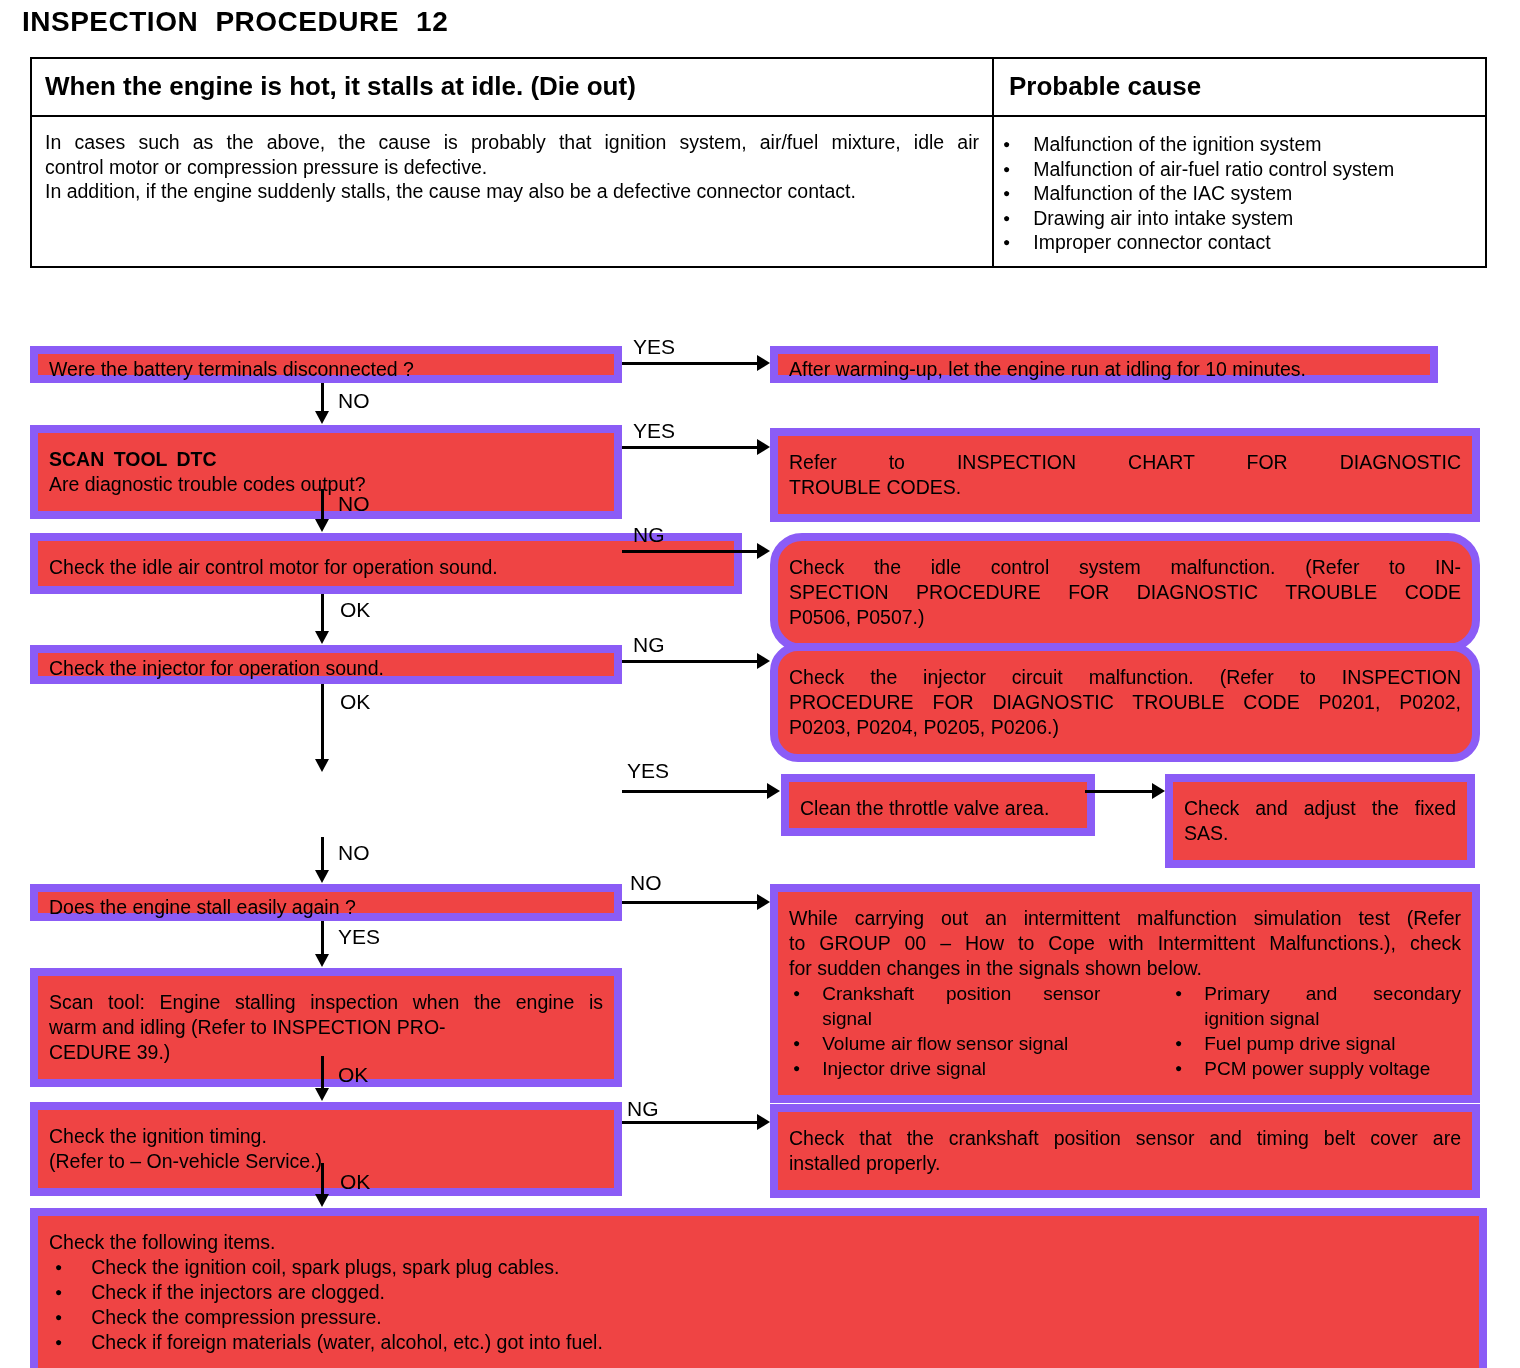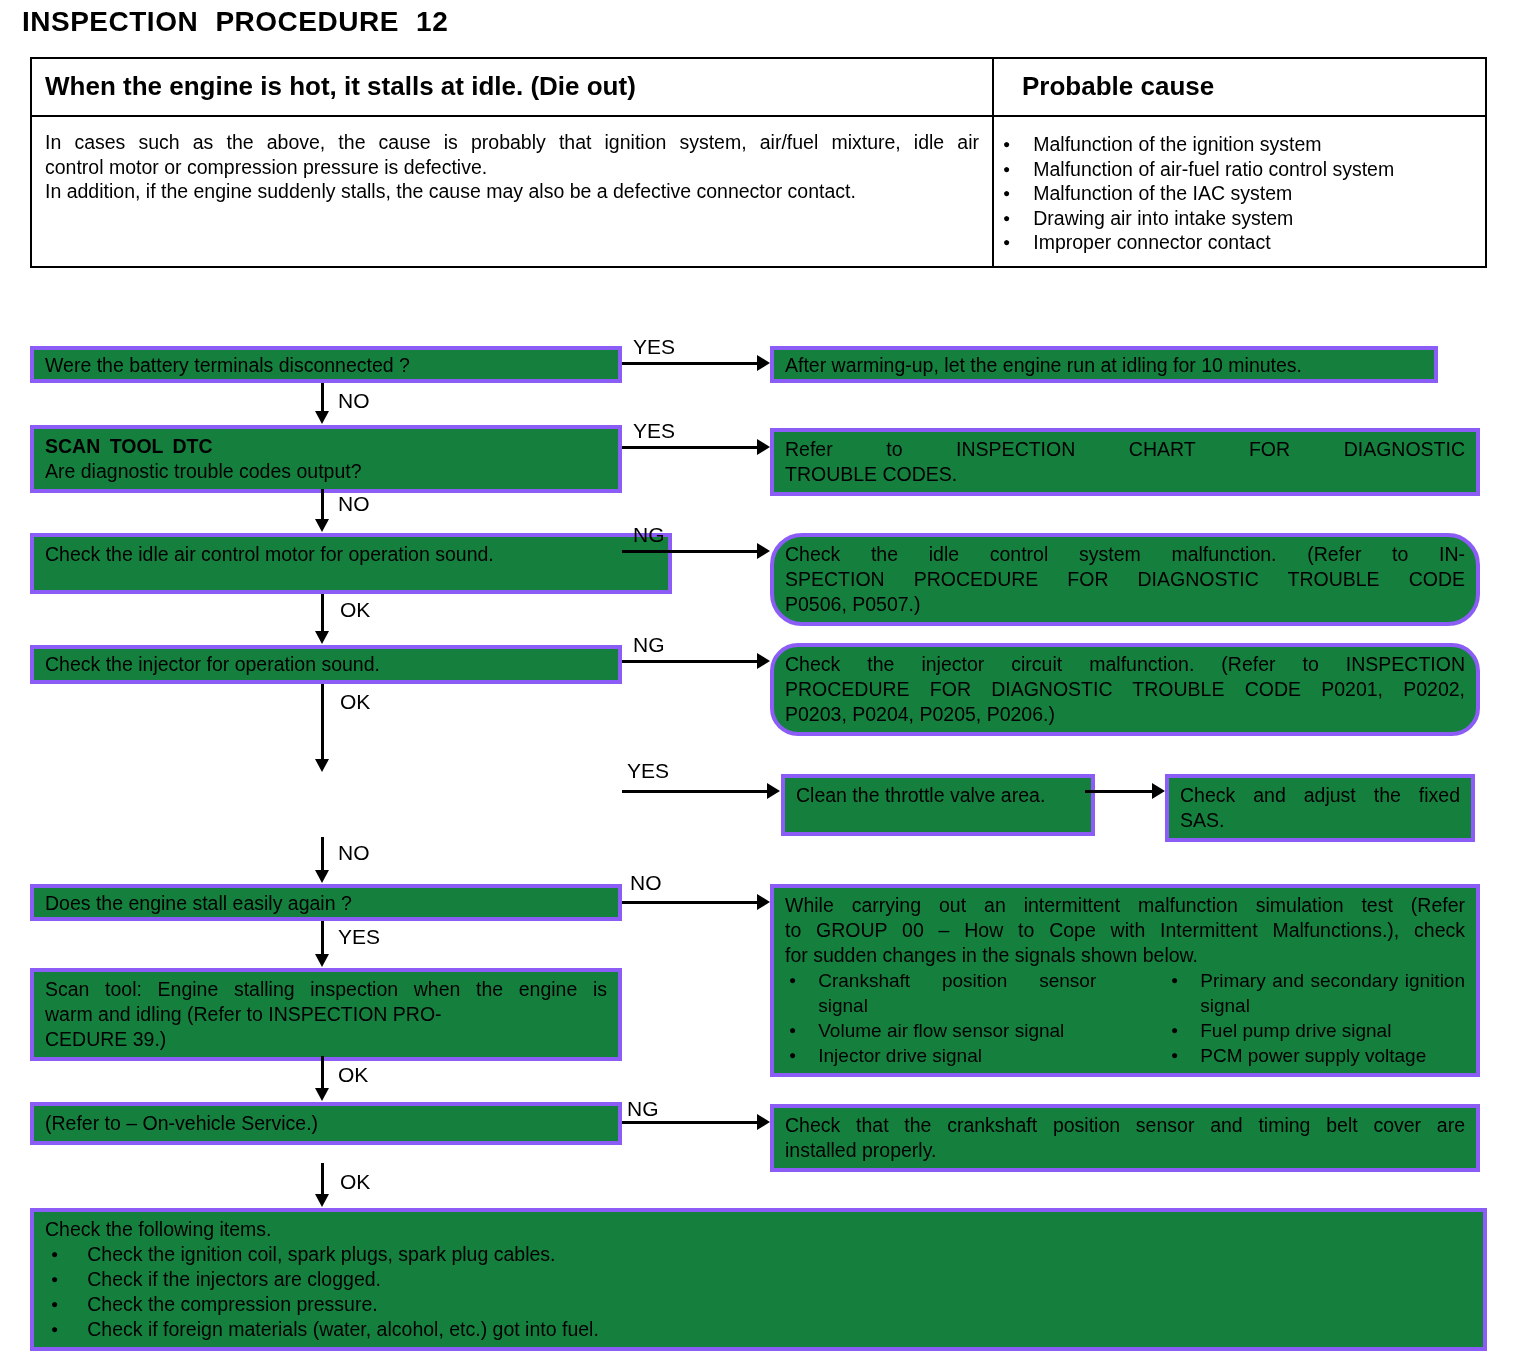--- a/index.html
+++ b/index.html
@@ -9,27 +9,27 @@
   .title{position:absolute;left:22px;top:6px;font-size:28px;font-weight:bold;
          word-spacing:9px;letter-spacing:0.5px;}
 
   
   .ctable{position:absolute;left:30px;top:57px;width:1457px;height:211px;
           border:2px solid #000;box-sizing:border-box;}
   .ctable .vdiv{position:absolute;left:960px;top:0;bottom:0;width:2px;background:#000;}
   .ctable .hdiv{position:absolute;left:0;right:0;top:56px;height:2px;background:#000;}
   .cell{position:absolute;box-sizing:border-box;}
   .cell.hl{left:0;top:0;width:960px;height:56px;padding:12px 0 0 13px;font-size:26px;font-weight:bold;}
-  .cell.hr{left:962px;top:0;right:0;height:56px;padding:12px 0 0 28px;font-size:26px;font-weight:bold;}
+  .cell.hr{left:962px;top:0;right:0;height:56px;padding:12px 0 0 15px;font-size:26px;font-weight:bold;}
   .cell.bl{left:0;top:58px;width:960px;padding:13px 13px 0 13px;font-size:19.5px;line-height:24.5px;}
   .cell.br{left:962px;top:58px;right:0;padding:15px 6px 0 9px;font-size:19.5px;line-height:24.5px;}
 
   
-  .fbox{position:absolute;border:4px solid #8b5cf6;box-sizing:border-box;background:#15803d;
-        padding:5px 11px;font-size:19.5px;line-height:25px;}
+  .fbox{position:absolute;border:8px solid #8b5cf6;box-sizing:border-box;background:#ef4444;
+        padding:14px 11px;font-size:19.5px;line-height:25px;}
   .ln{text-align:justify;}
   .jlast{text-align-last:justify;}
   .bold{font-weight:bold;word-spacing:4px;}
   .tight{padding-top:3px;}
 
   
   .vline{position:absolute;width:3px;background:#000;}
   .vline.ah::after{content:"";position:absolute;left:-6px;bottom:-12px;width:0;height:0;
         border-left:7.5px solid transparent;border-right:7.5px solid transparent;border-top:13px solid #000;}
   .hline{position:absolute;height:3px;background:#000;}
@@ -109,21 +109,21 @@
   </div>
   <div class="hline ah" style="left:622px;top:446px;width:135px;"></div>
   <div class="flabel" style="left:633px;top:420px;">YES</div>
   <div class="fbox" style="left:770px;top:428px;width:710px;">
     <div class="ln jlast">Refer to INSPECTION CHART FOR DIAGNOSTIC</div>
     <div class="ln">TROUBLE CODES.</div>
   </div>
   <div class="vline ah" style="left:321px;top:489px;height:31px;"></div>
   <div class="flabel" style="left:338px;top:493px;">NO</div>
 
-  <div class="fbox" style="left:30px;top:533px;width:642px;height:61px;">
+  <div class="fbox" style="left:30px;top:533px;width:712px;height:61px;">
     <div class="ln">Check the idle air control motor for operation sound.</div>
   </div>
   <div class="hline ah" style="left:622px;top:550px;width:135px;"></div>
   <div class="flabel" style="left:633px;top:524px;">NG</div>
   <div class="fbox" style="left:770px;top:533px;width:710px;border-radius:32px;">
     <div class="ln jlast">Check the idle control system malfunction. (Refer to IN-</div>
     <div class="ln jlast">SPECTION PROCEDURE FOR DIAGNOSTIC TROUBLE CODE</div>
     <div class="ln">P0506, P0507.)</div>
   </div>
   <div class="vline ah" style="left:321px;top:594px;height:38px;"></div>
@@ -200,20 +200,21 @@
 
   <div class="fbox" style="left:30px;top:968px;width:592px;">
     <div class="ln jlast">Scan tool: Engine stalling inspection when the engine is</div>
     <div class="ln">warm and idling (Refer to INSPECTION PRO-</div>
     <div class="ln">CEDURE 39.)</div>
   </div>
   <div class="vline ah" style="left:321px;top:1056px;height:33px;"></div>
   <div class="flabel" style="left:338px;top:1064px;">OK</div>
 
   <div class="fbox" style="left:30px;top:1102px;width:592px;">
+    <div class="ln">Check the ignition timing.</div>
     <div class="ln">(Refer to – On-vehicle Service.)</div>
   </div>
   <div class="hline ah" style="left:622px;top:1121px;width:135px;"></div>
   <div class="flabel" style="left:627px;top:1098px;">NG</div>
   <div class="fbox" style="left:770px;top:1104px;width:710px;">
     <div class="ln jlast">Check that the crankshaft position sensor and timing belt cover are</div>
     <div class="ln">installed properly.</div>
   </div>
   <div class="vline ah" style="left:321px;top:1163px;height:32px;"></div>
   <div class="flabel" style="left:340px;top:1171px;">OK</div>

